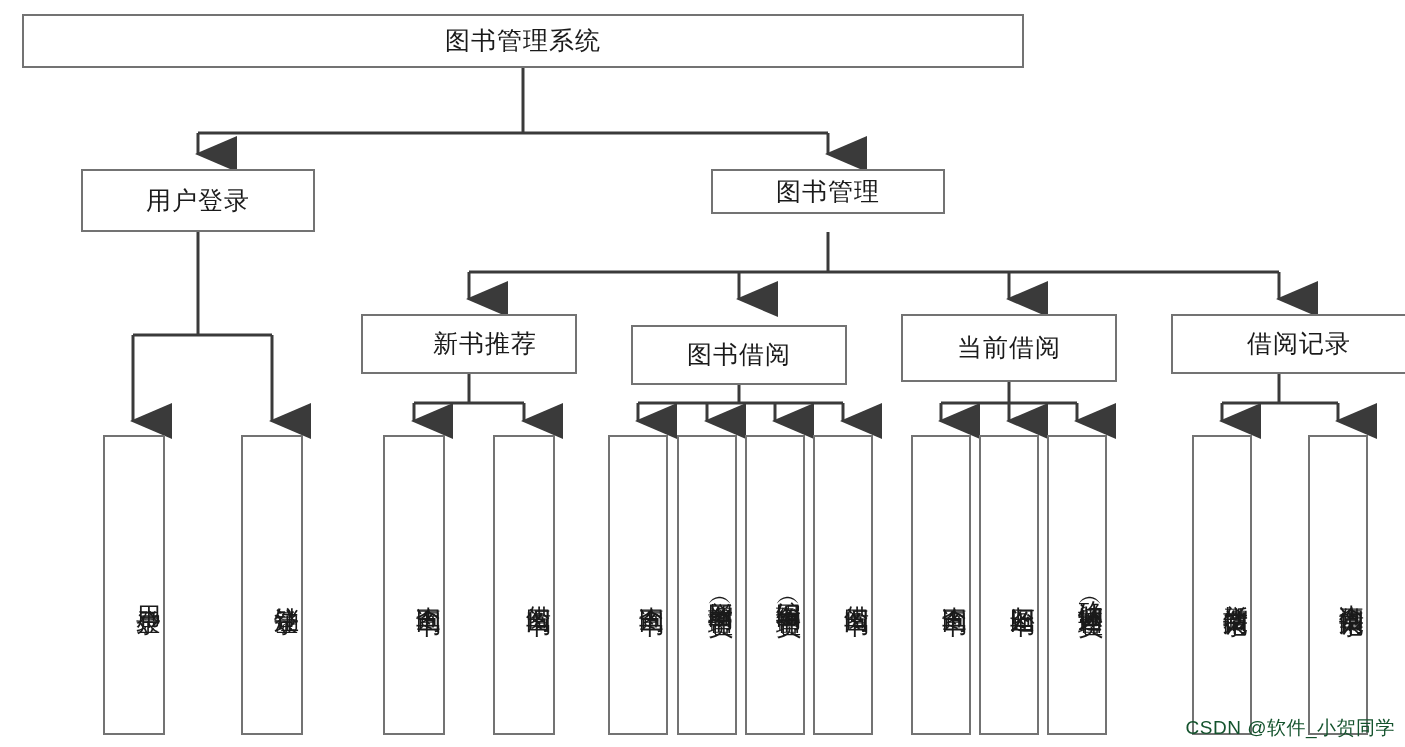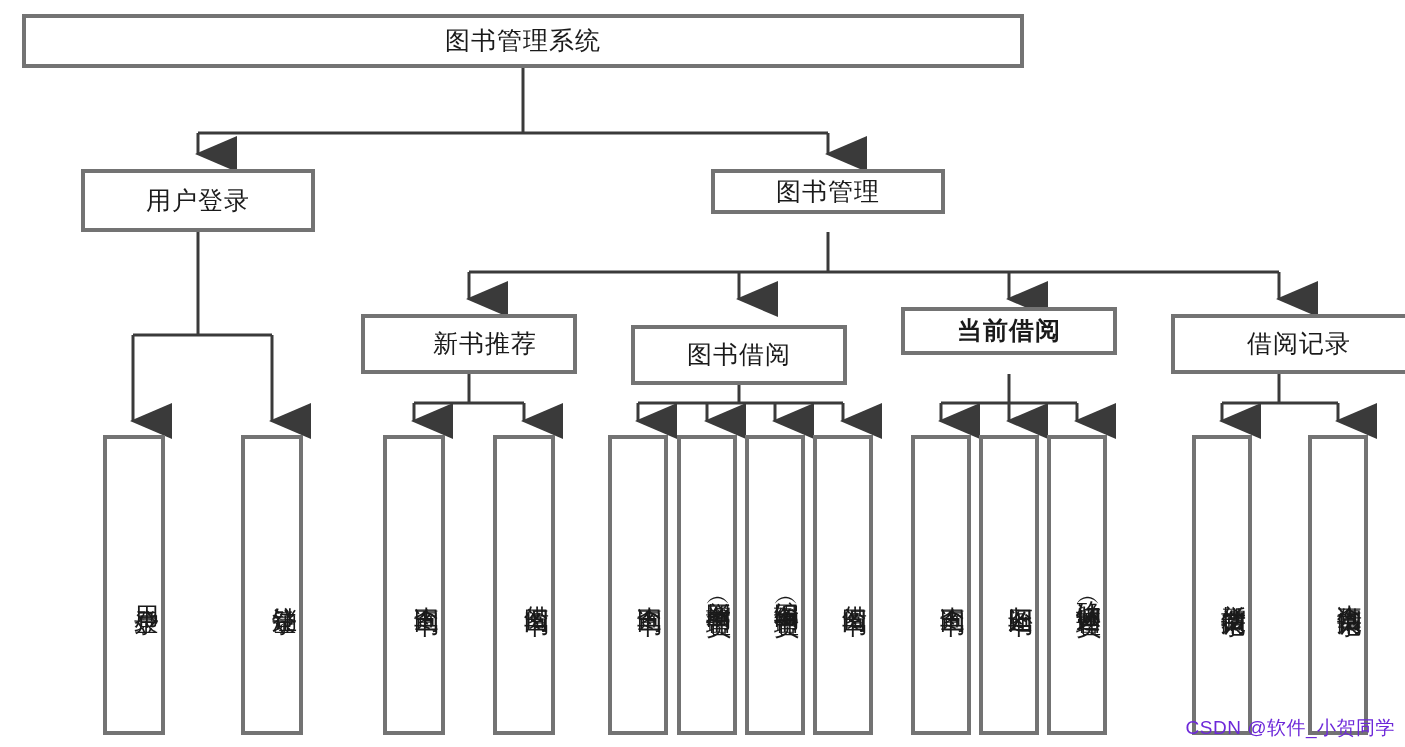--- a/index.html
+++ b/index.html
@@ -22,21 +22,21 @@
     left: 0;
     top: 0;
     width: 1405px;
     height: 747px;
     pointer-events: none;
   }
   .node {
     position: absolute;
     box-sizing: border-box;
     background: #ffffff;
-    border: 4px solid #737373;
+    border: 2px solid #737373;
     display: flex;
     align-items: center;
     justify-content: center;
     color: #1a1a1a;
     text-align: center;
     line-height: 1.18;
     z-index: 2;
   }
   .node.h {
     font-size: 25px;
@@ -54,21 +54,21 @@
   .leaf .vtxt {
     writing-mode: vertical-rl;
     text-orientation: upright;
     display: block;
   }
   #watermark {
     position: absolute;
     right: 10px;
     bottom: 6px;
     font-size: 19px;
-    color: #6d28d9;
+    color: #14532d;
     letter-spacing: 0.5px;
     z-index: 5;
     white-space: nowrap;
     text-align: center;
   }
 </style>
 </head>
 <body>
 
 <div id="canvas">
@@ -142,21 +142,21 @@
   <div class="node h" style="left:711px; top:169px; width:234px; height:45px;">
     <span>图书管理</span>
   </div>
 
   <div class="node h" style="left:361px; top:314px; width:216px; height:60px;padding-left:32px;">
     <span>新书推荐</span>
   </div>
   <div class="node h" style="left:631px; top:314px; width:216px; height:60px;margin-top:11px;">
     <span>图书借阅</span>
   </div>
-  <div class="node h" style="left:901px; top:307px; width:216px; height:48px;font-weight:bold;">
+  <div class="node h" style="left:901px; top:314px; width:216px; height:68px;">
     <span>当前借阅</span>
   </div>
   <div class="node h" style="left:1171px; top:314px; width:256px; height:60px;">
     <span>借阅记录</span>
   </div>
 
   <div class="node leaf" style="left:103px; top:435px; width:62px; height:300px;">
     <span class="vtxt">用户登录</span>
   </div>
   <div class="node leaf" style="left:241px; top:435px; width:62px; height:300px;">

